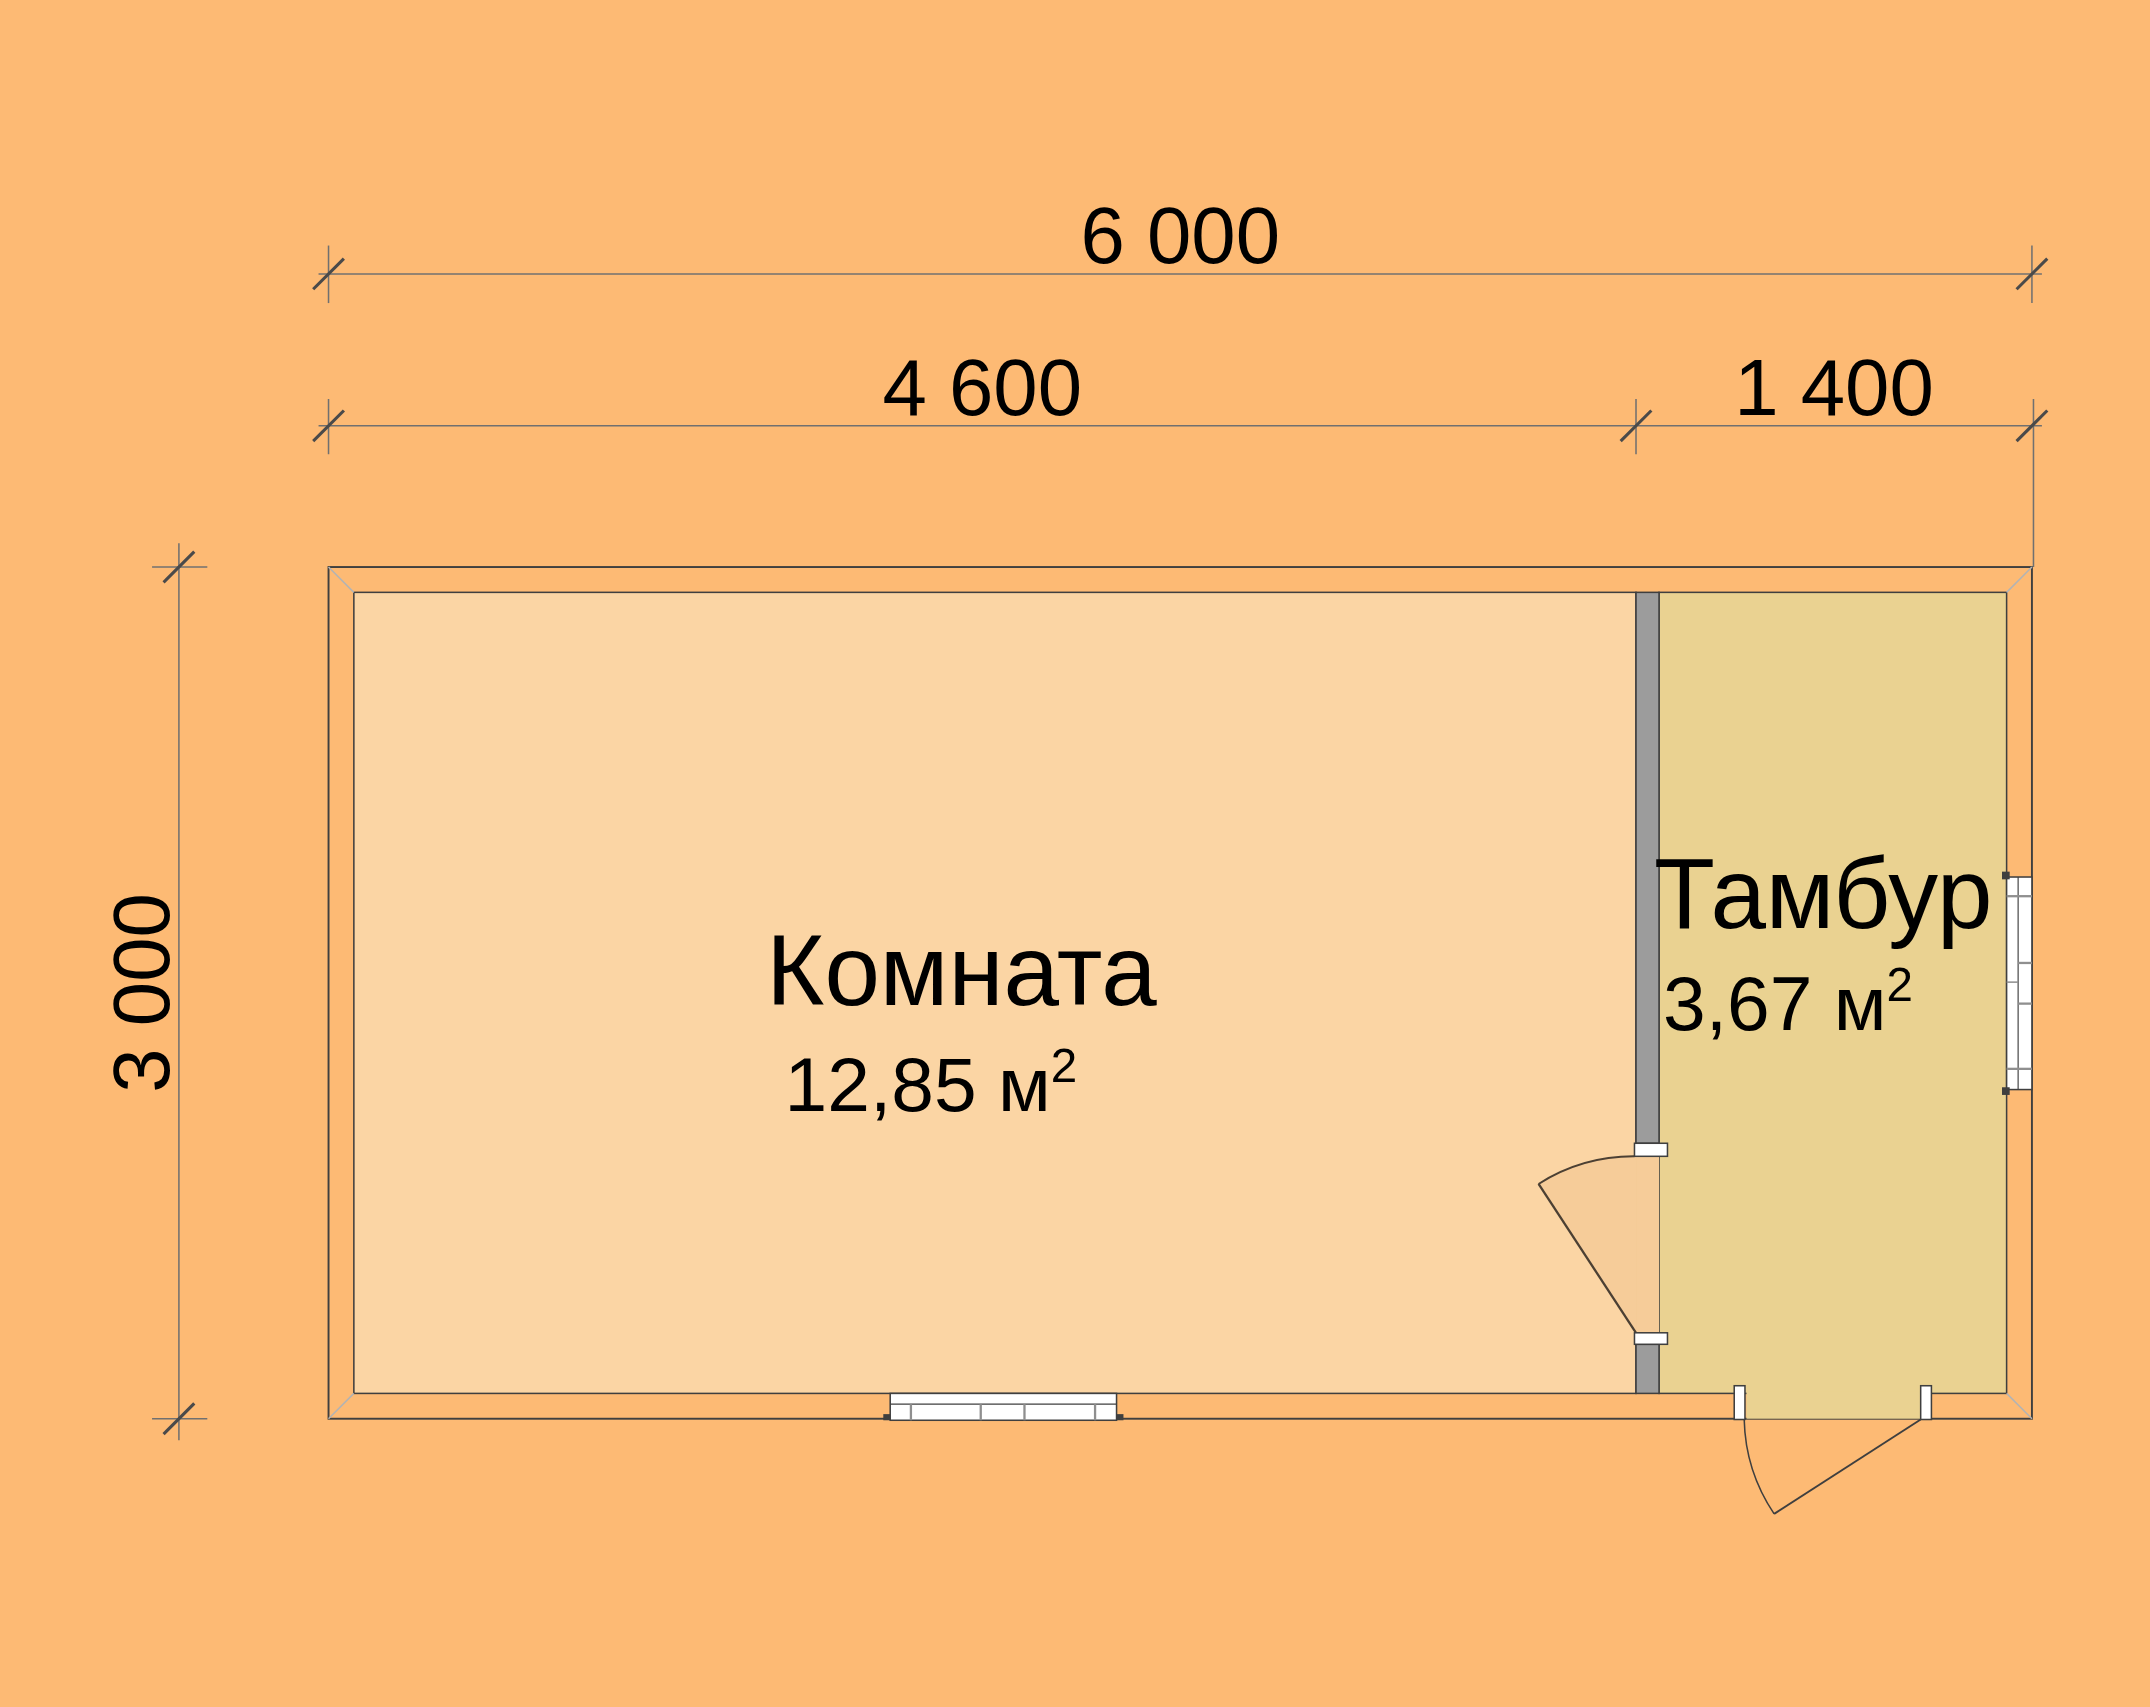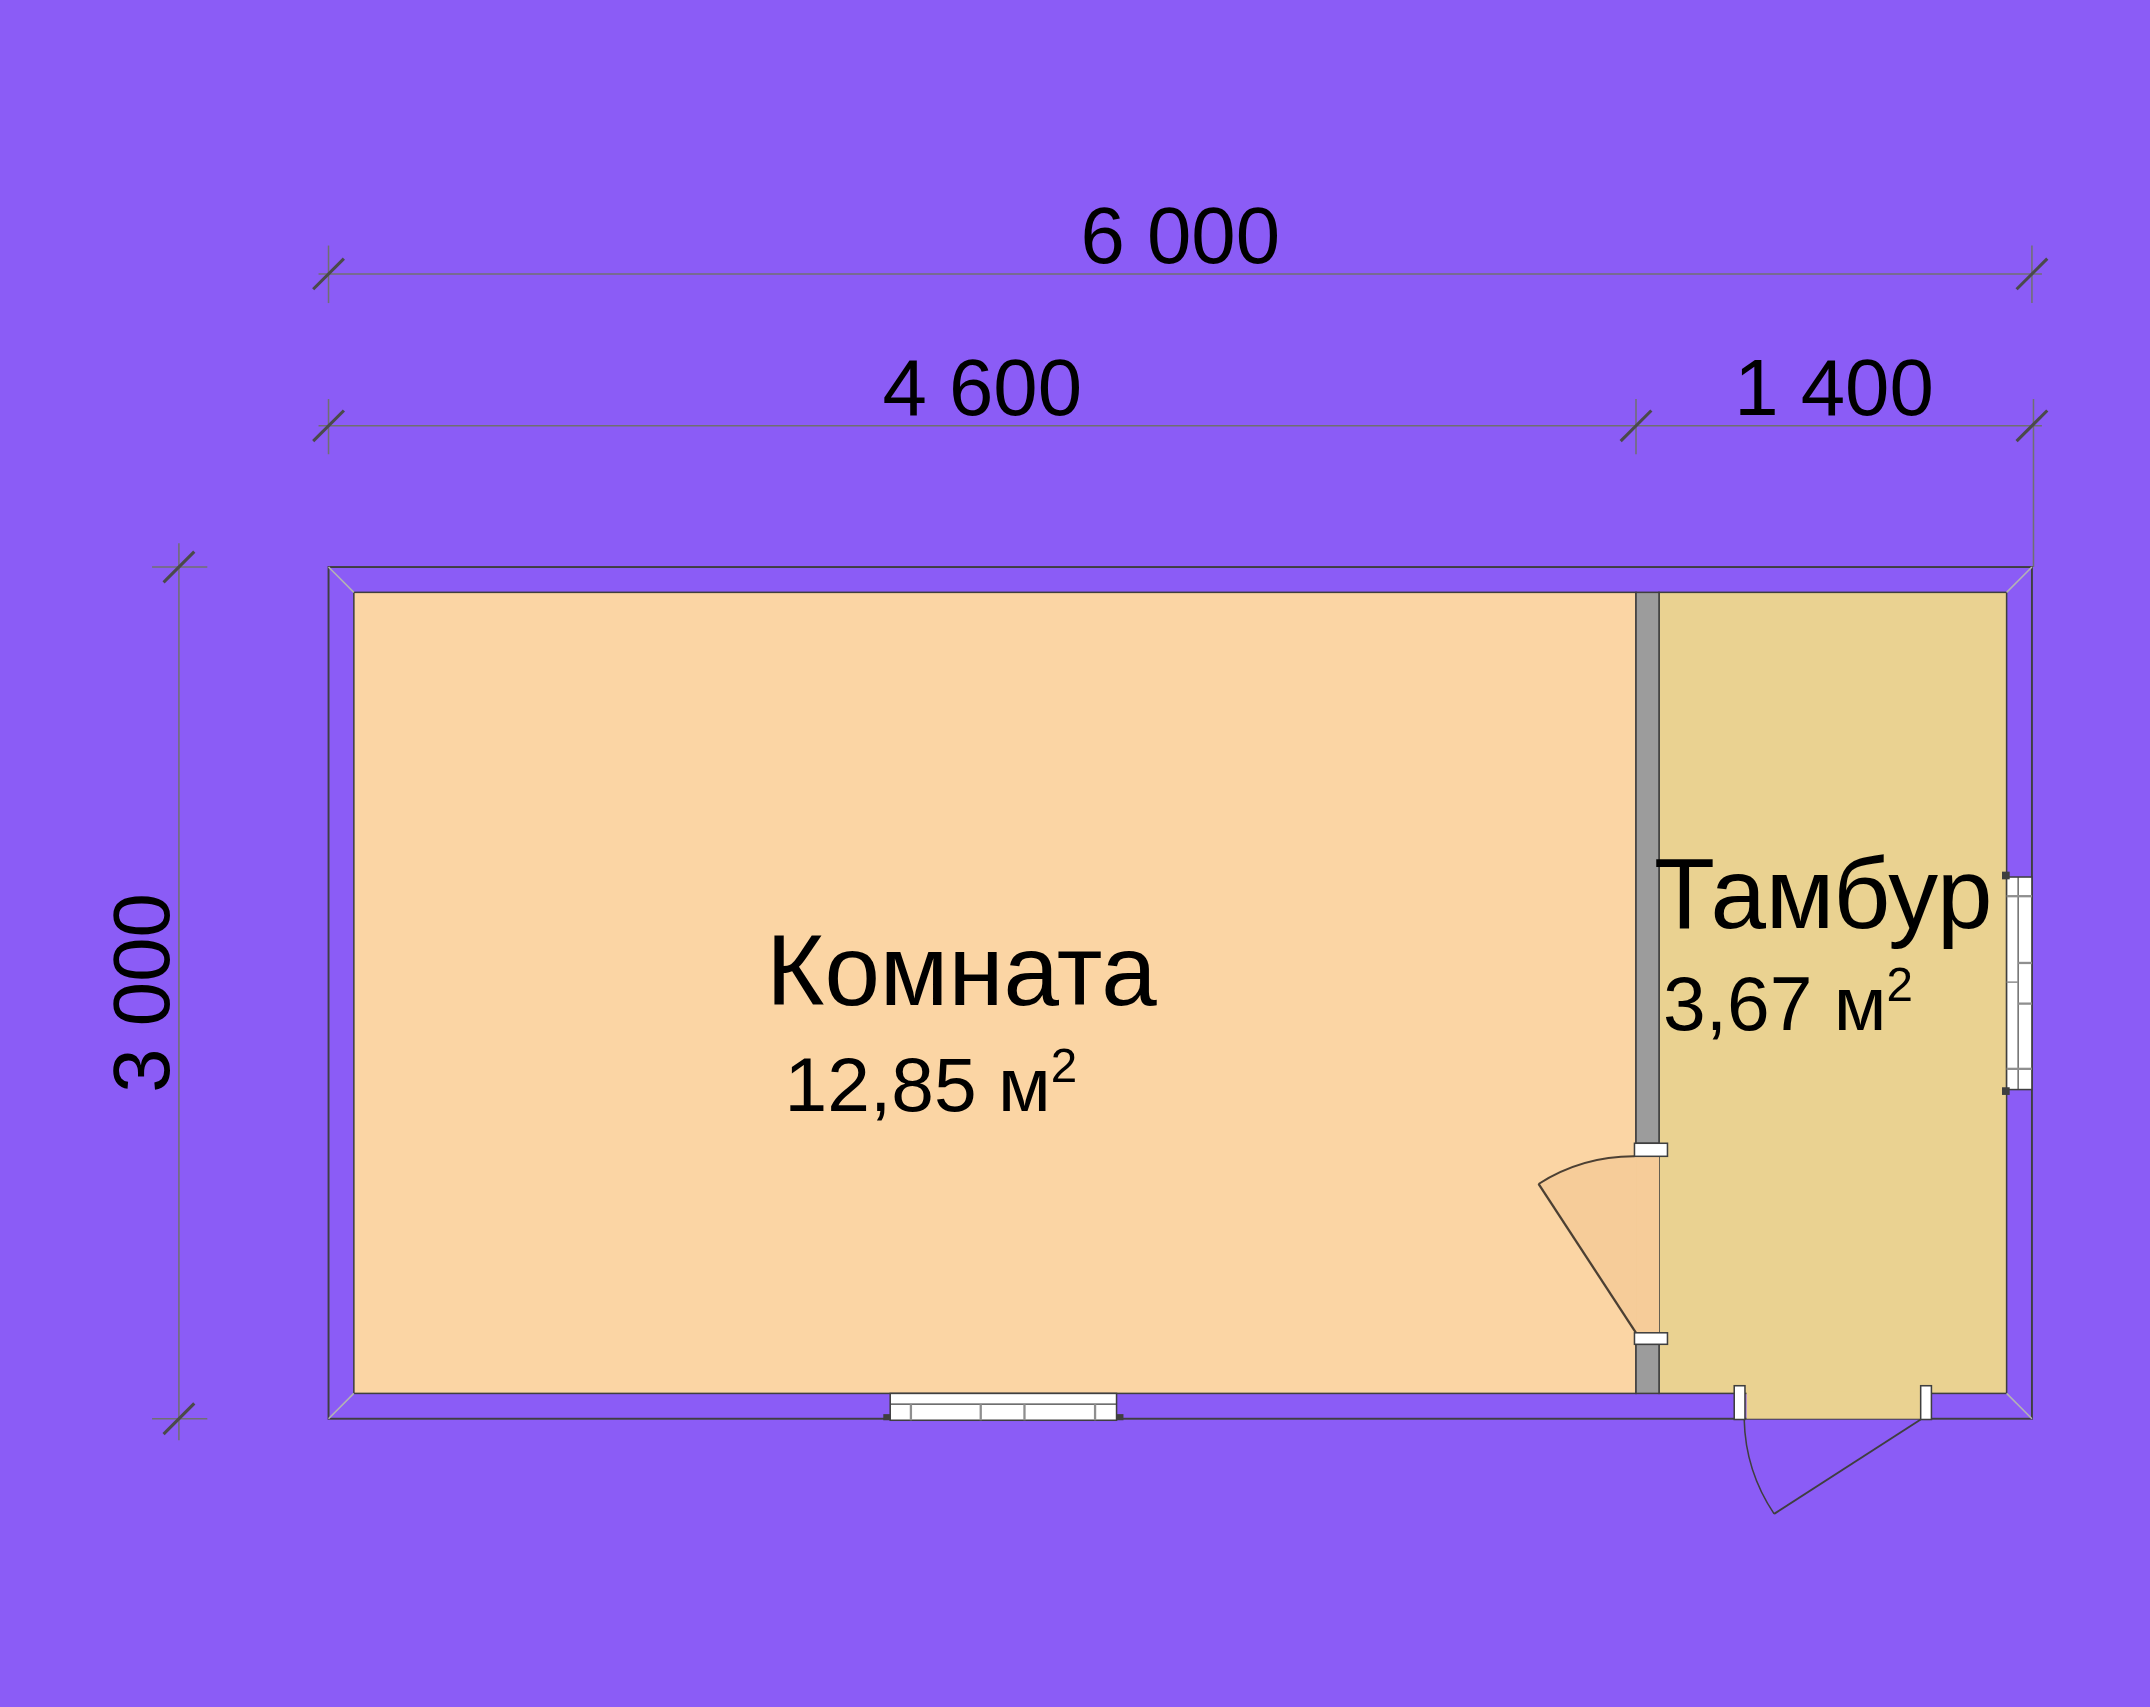--- a/index.html
+++ b/index.html
@@ -1,16 +1,16 @@
 <!DOCTYPE html>
 <html style="font-size:12.3px"><head>
 <meta charset="utf-8">
 <style>
   html,body{margin:0;padding:0;background:#ffffff;}
-  #canvas{position:relative;width:2151px;height:1708px;background:#8b5cf6;overflow:hidden;
+  #canvas{position:relative;width:2151px;height:1708px;background:#fdba74;overflow:hidden;
           font-family:"Liberation Sans", sans-serif;}
   svg{position:absolute;left:0;top:0;}
   text{fill:#000000;font-family:"Liberation Sans", sans-serif;}
   .dim-text{font-size:104px;}
   .room-name{font-size:130px;}
   .room-area{font-size:100px;}
   .sup{font-size:62px;}
   .dimline{stroke:#707070;stroke-width:2;fill:none;}
   .dimbar{stroke:#707070;stroke-width:2;fill:none;}
   .slash{stroke:#4A4A4A;stroke-width:4;fill:none;}

